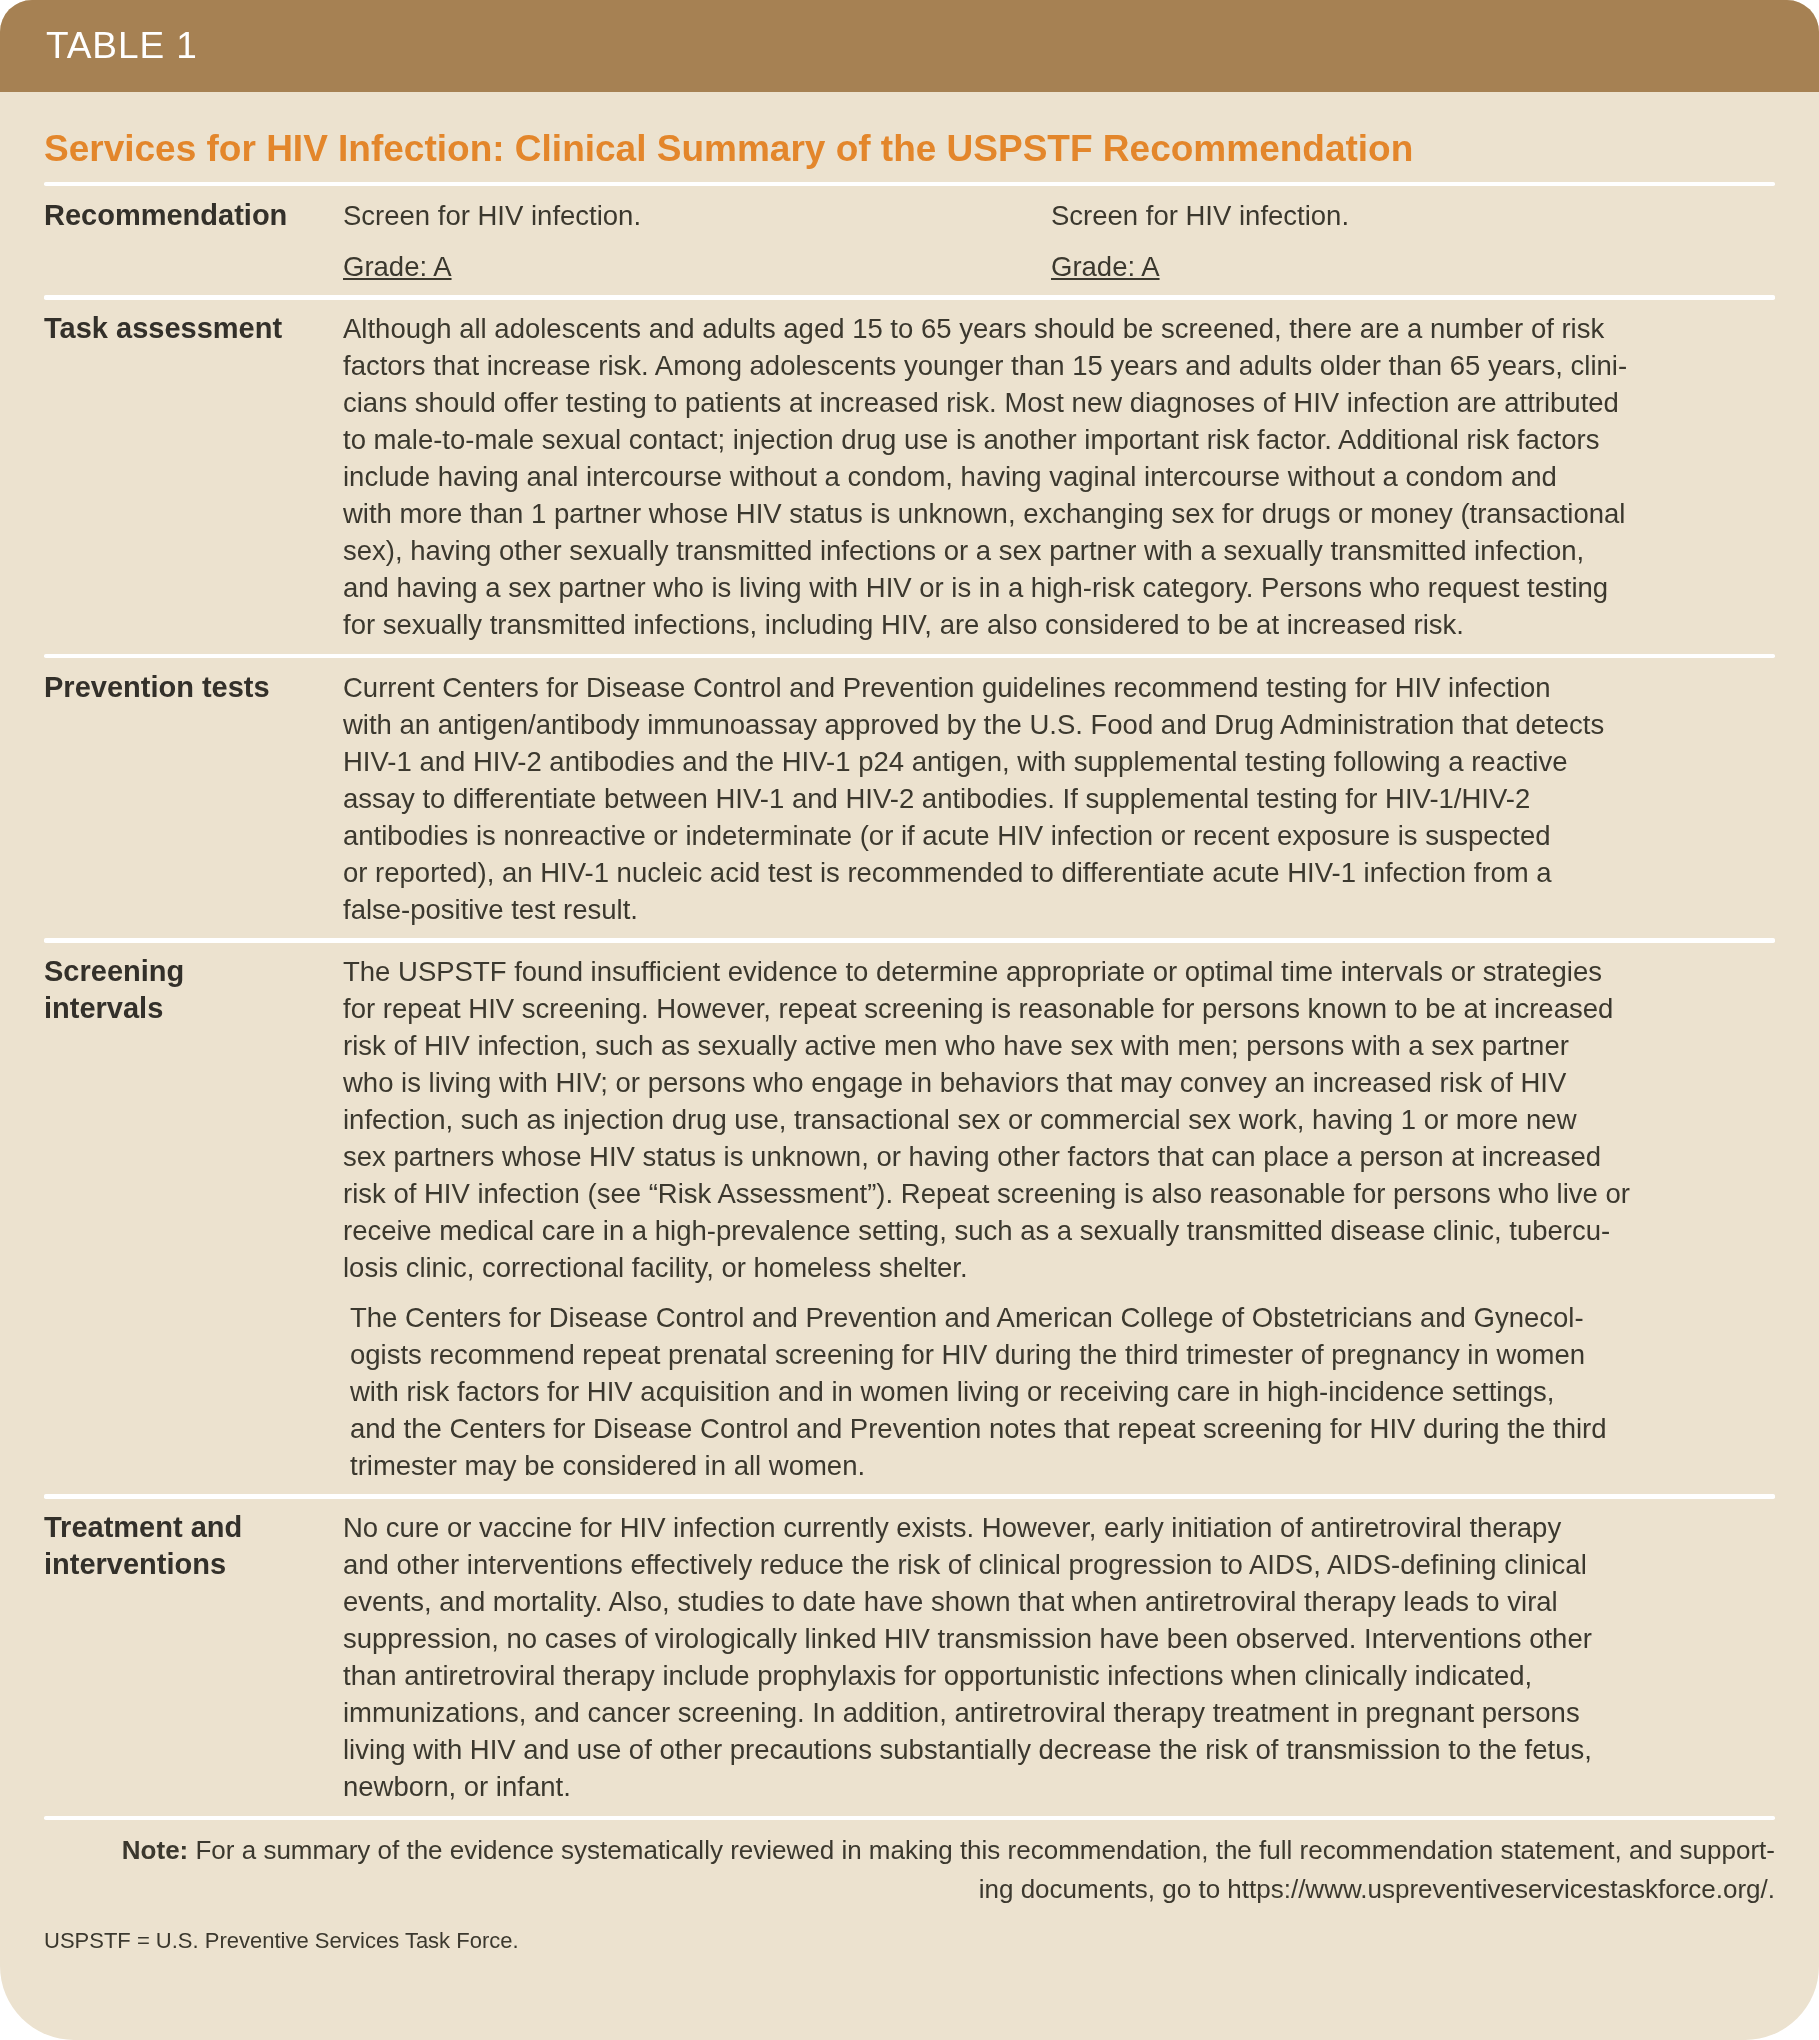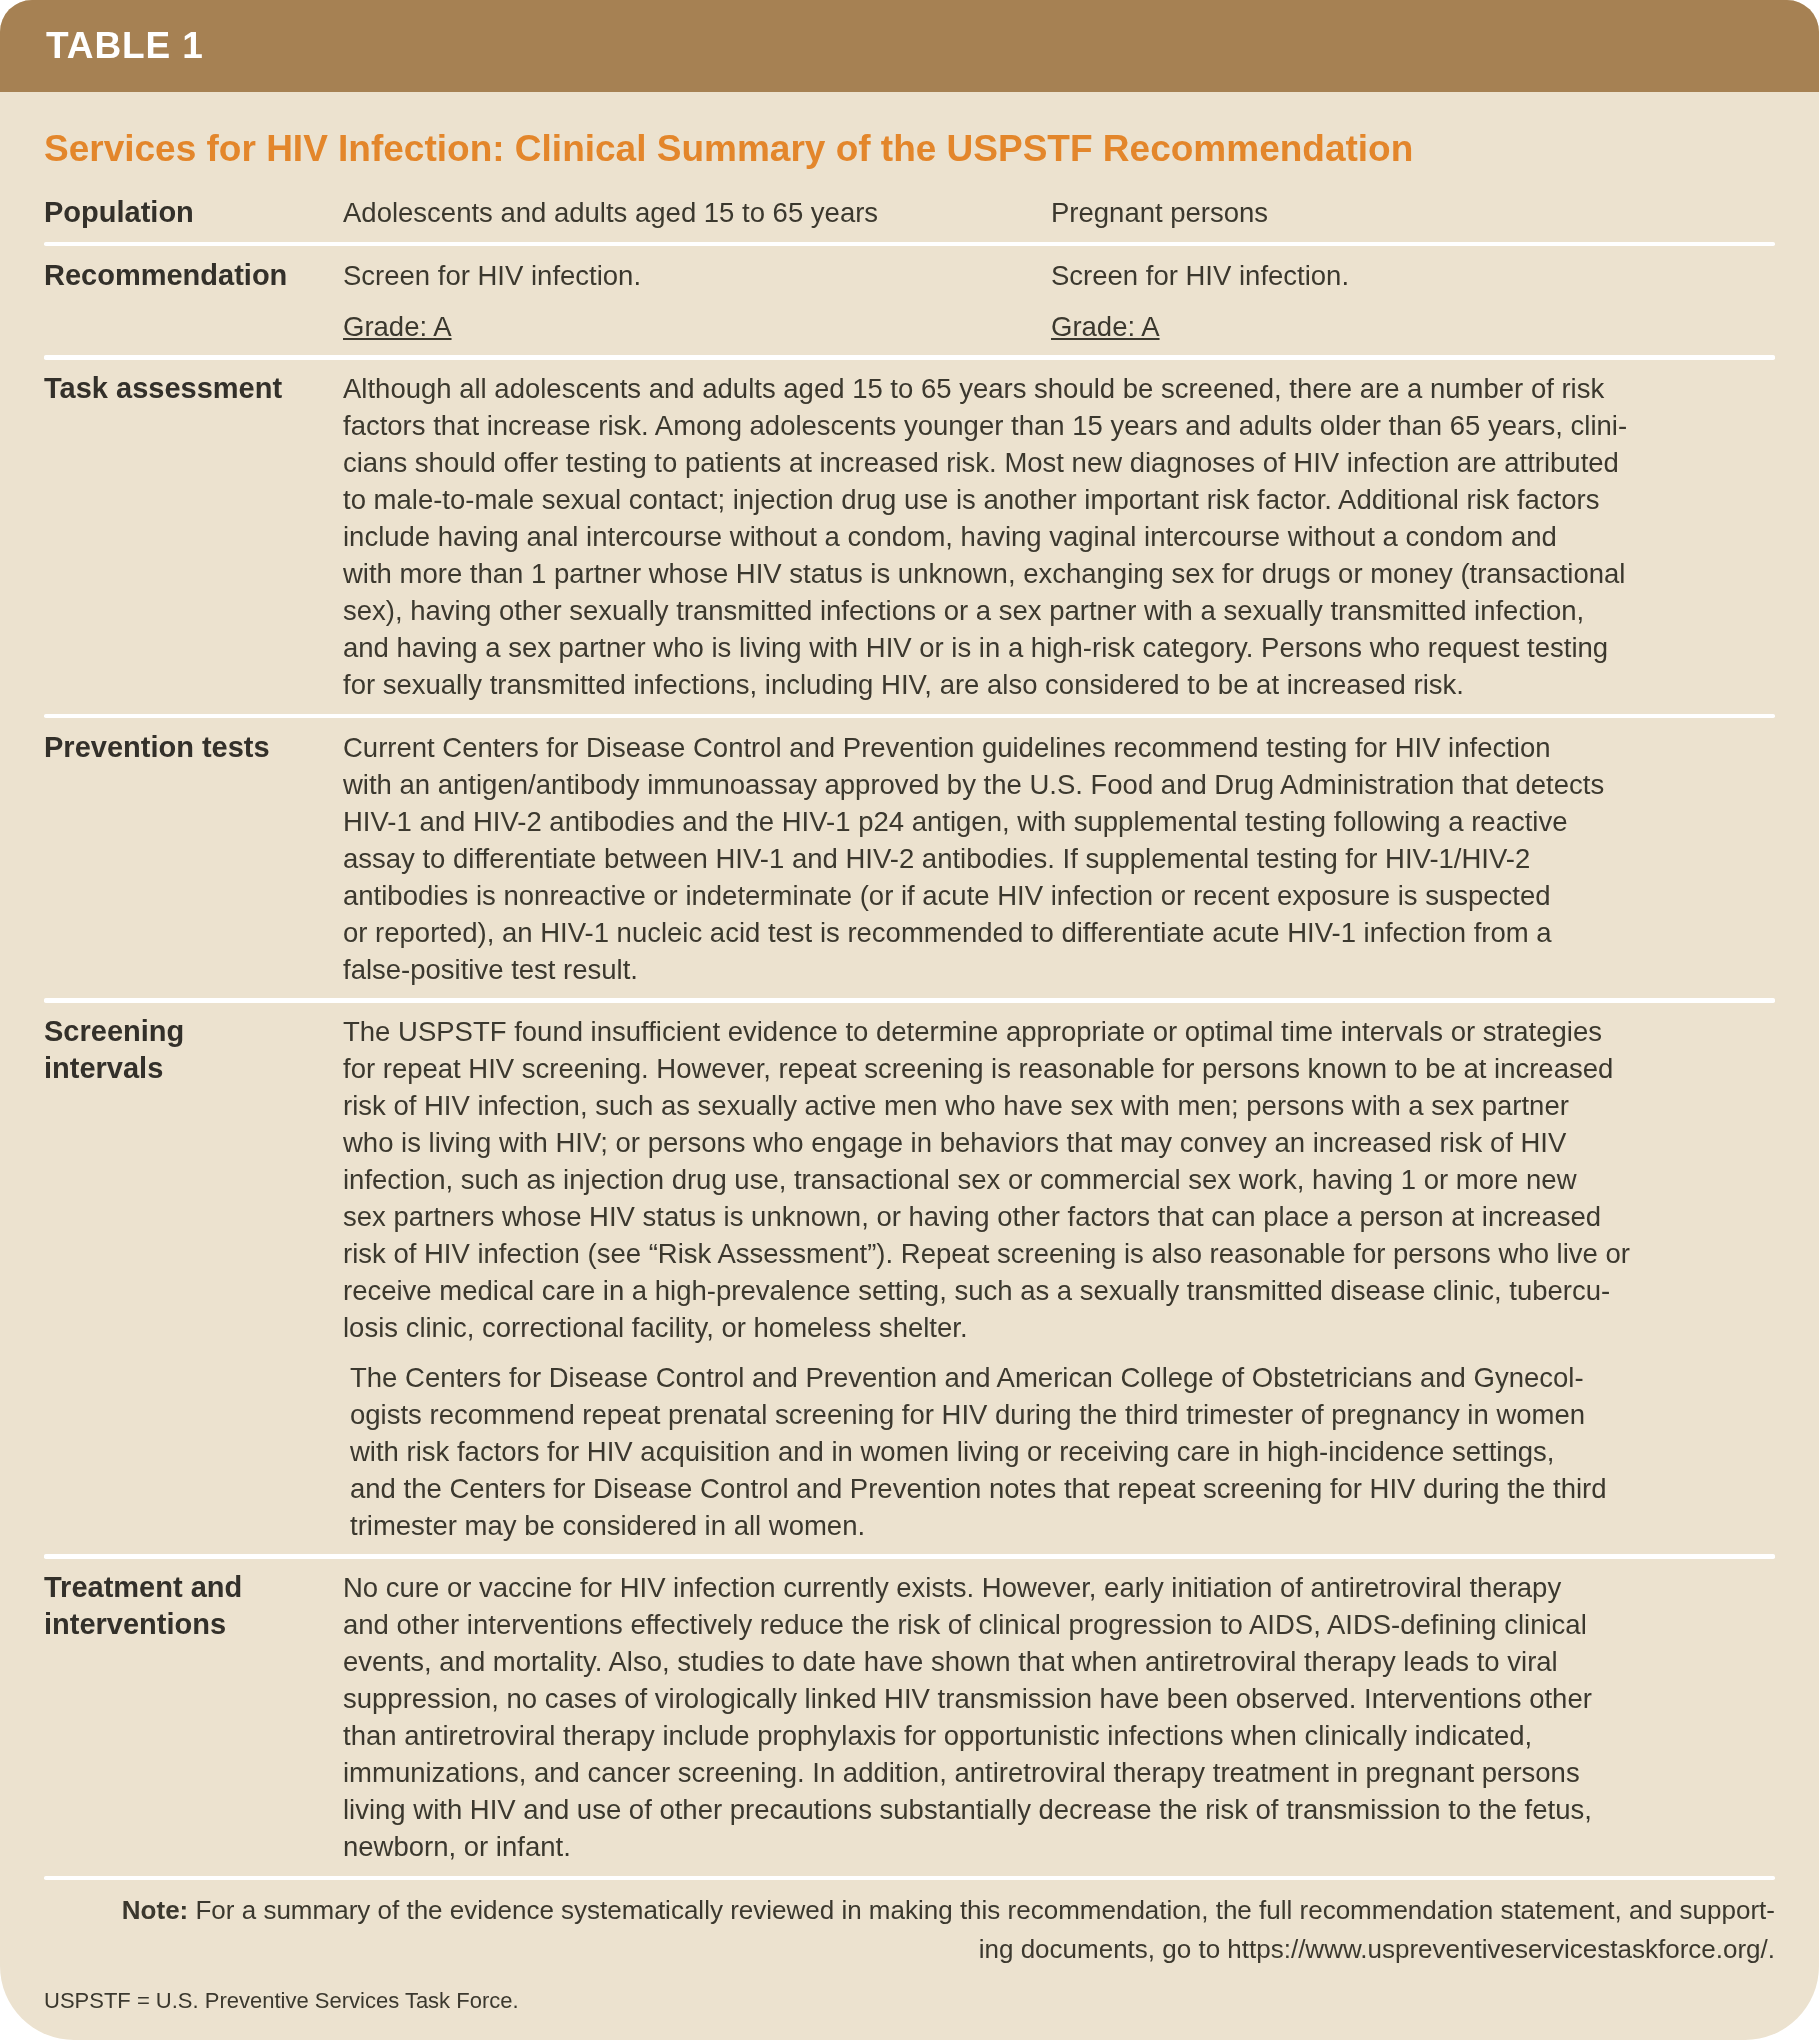--- a/index.html
+++ b/index.html
@@ -17,21 +17,21 @@
   .header-bar {
     height: 92px;
     background: #a68153;
     display: flex;
     align-items: center;
     padding: 0 46px;
   }
   .header-tag {
     color: #ffffff;
     font-size: 37px;
-    font-weight: bold;
+    font-weight: normal;
     letter-spacing: 0.9px;
   }
   .content { padding: 0 44px; }
   .table-title {
     color: #e3862b;
     font-size: 37px;
     font-weight: bold;
     margin: 35px 0 0 0;
     line-height: 44px;
   }
@@ -83,25 +83,20 @@
 <body>
 
 <div class="card">
   <div class="header-bar">
     <span class="header-tag">TABLE 1</span>
   </div>
 
   <div class="content">
     <h1 class="table-title">Services for HIV Infection: Clinical Summary of the USPSTF Recommendation</h1>
 
-    <div class="row cols3 row-population">
-      <div class="label">Population</div>
-      <div class="cell">Adolescents and adults aged 15 to 65 years</div>
-      <div class="cell">Pregnant persons</div>
-    </div>
 
     <div class="divider"></div>
 
     <div class="row cols3">
       <div class="label">Recommendation</div>
       <div class="cell"><div>Screen for HIV infection.</div><div class="grade">Grade: A</div></div>
       <div class="cell"><div>Screen for HIV infection.</div><div class="grade">Grade: A</div></div>
     </div>
 
     <div class="divider"></div>

